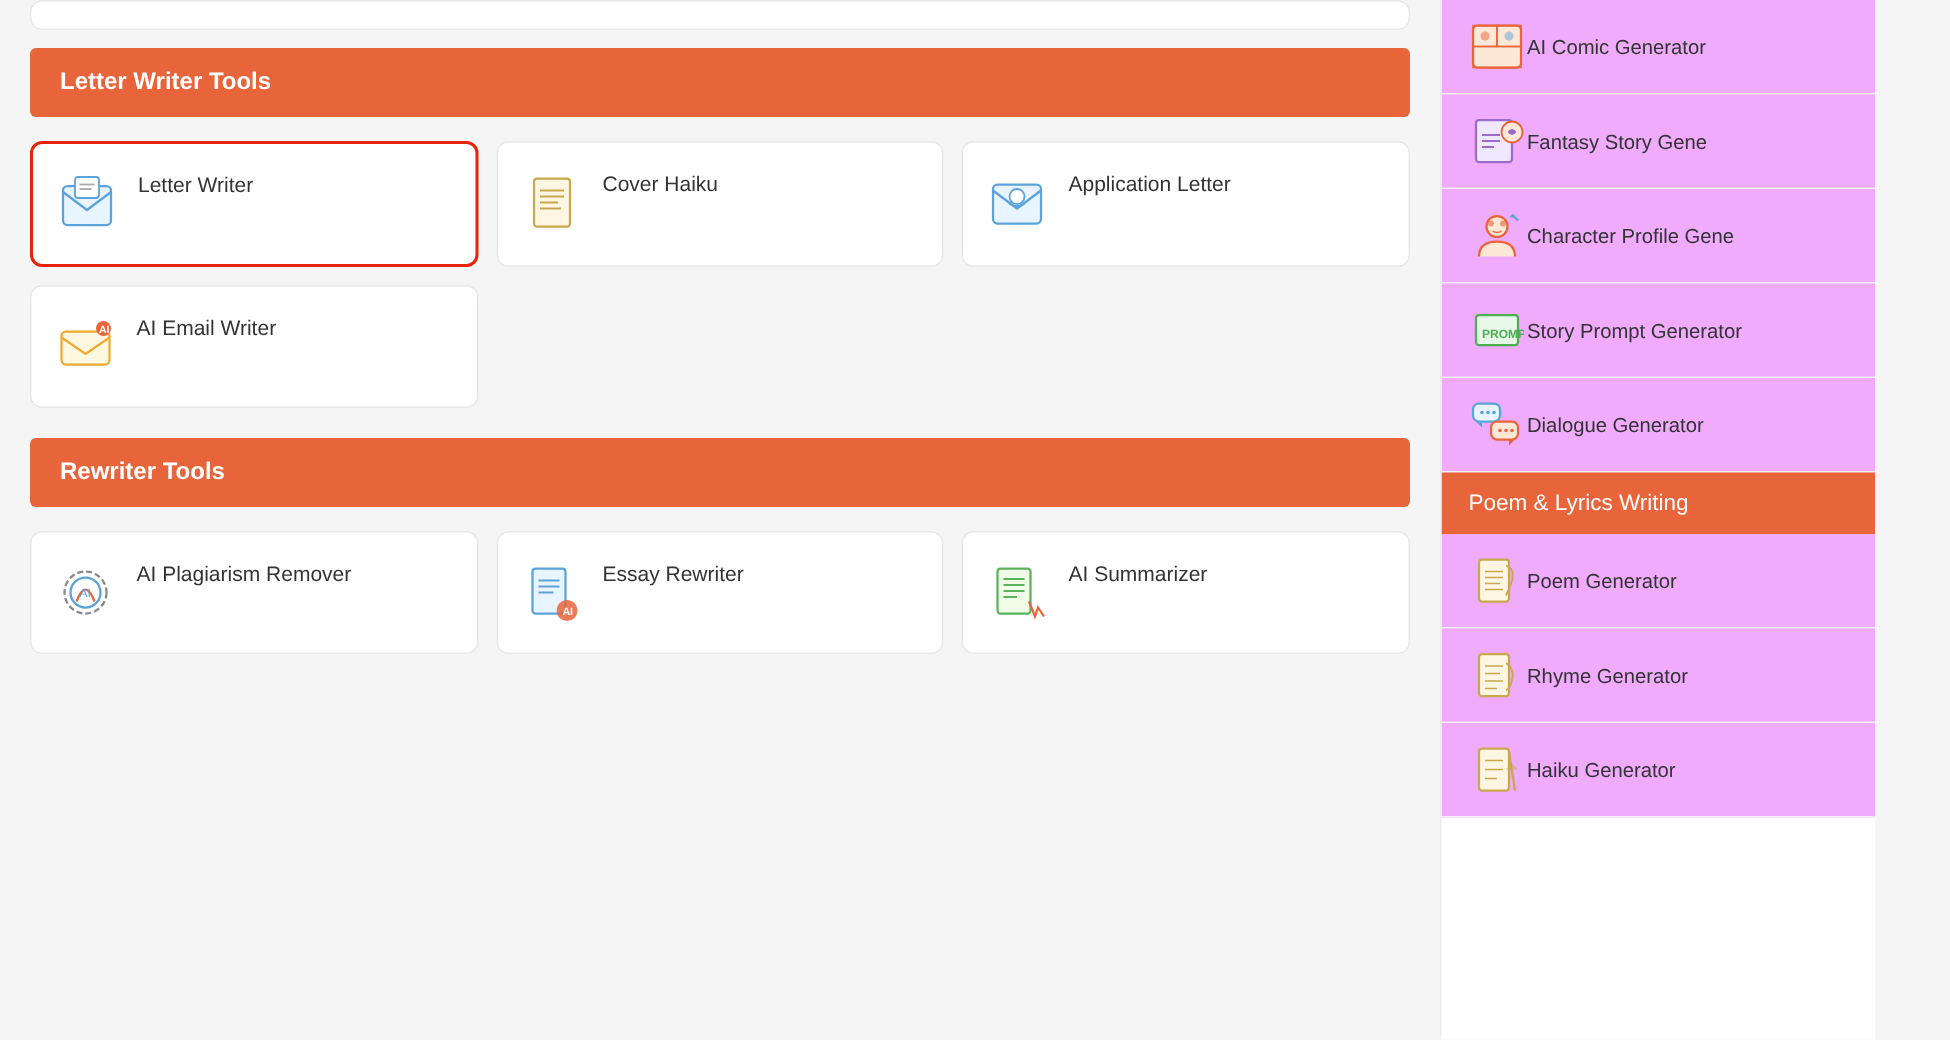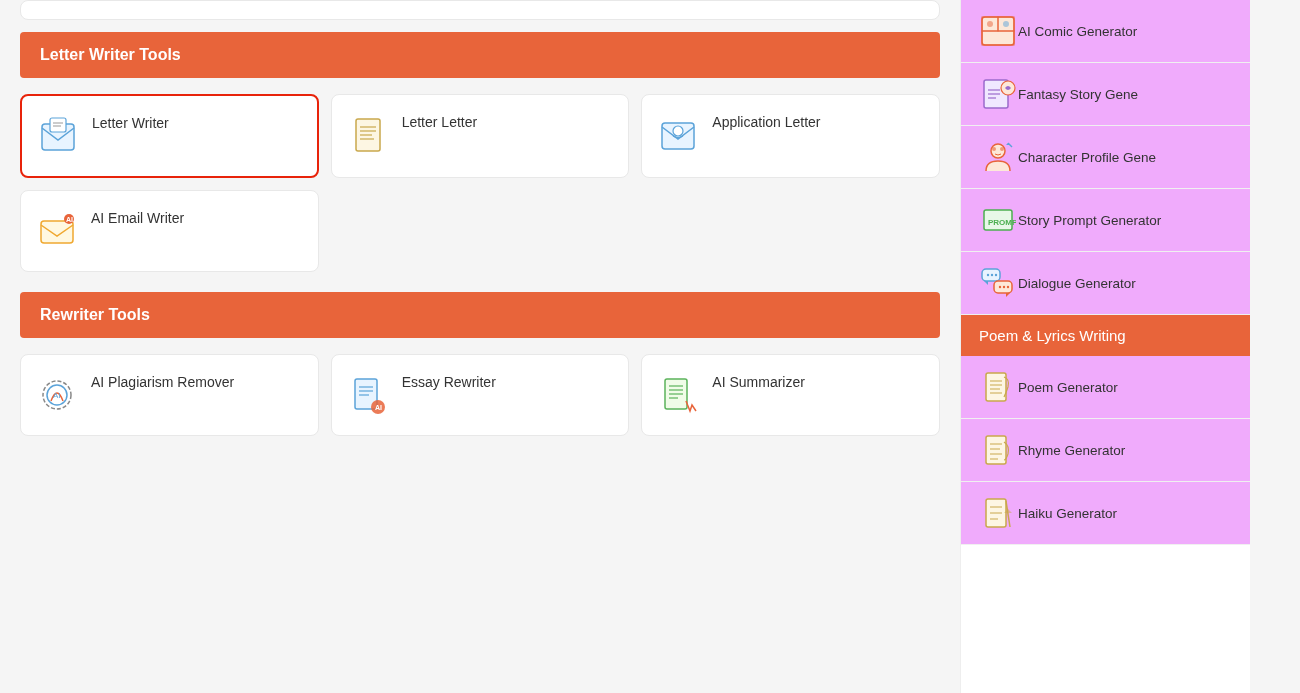--- a/index.html
+++ b/index.html
@@ -158,21 +158,21 @@
       <div class="tool-card">
         <div class="icon">
           <svg width="44" height="44" viewBox="0 0 44 44" fill="none">
             <rect x="10" y="6" width="24" height="32" rx="2" fill="#fdf6e3" stroke="#c9a84c" stroke-width="1.5"></rect>
             <line x1="14" y1="14" x2="30" y2="14" stroke="#c9a84c" stroke-width="1.2"></line>
             <line x1="14" y1="18" x2="30" y2="18" stroke="#c9a84c" stroke-width="1.2"></line>
             <line x1="14" y1="22" x2="26" y2="22" stroke="#c9a84c" stroke-width="1.2"></line>
             <line x1="14" y1="26" x2="28" y2="26" stroke="#c9a84c" stroke-width="1.2"></line>
           </svg>
         </div>
-        <span class="label">Letter Letter</span>
+        <span class="label">Cover Haiku</span>
       </div>
 
       <div class="tool-card">
         <div class="icon">
           <svg width="44" height="44" viewBox="0 0 44 44" fill="none">
             <rect x="6" y="10" width="32" height="26" rx="3" fill="#e8f4ff" stroke="#5ba3d9" stroke-width="1.5"></rect>
             <path d="M6 14l16 12 16-12" stroke="#5ba3d9" stroke-width="1.5" fill="none"></path>
             <circle cx="22" cy="18" r="5" fill="#fff" stroke="#5ba3d9" stroke-width="1.2"></circle>
             <path d="M17 23 Q22 26 27 23" stroke="#5ba3d9" stroke-width="1.2" fill="none"></path>
           </svg>

